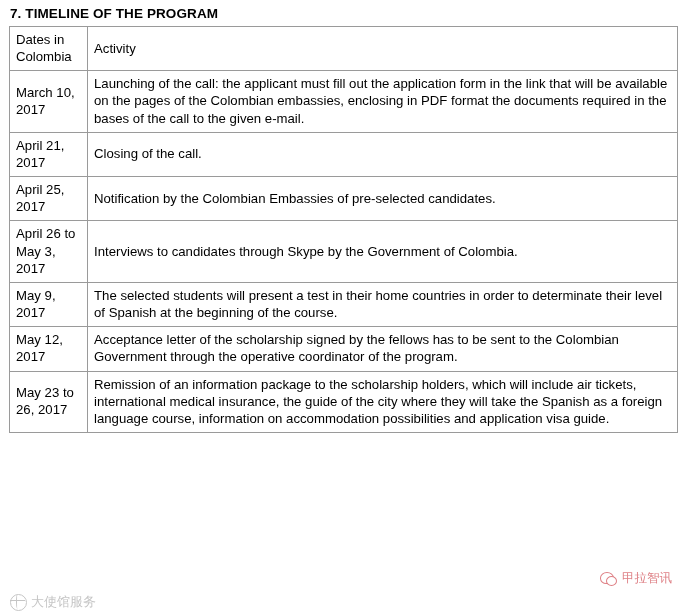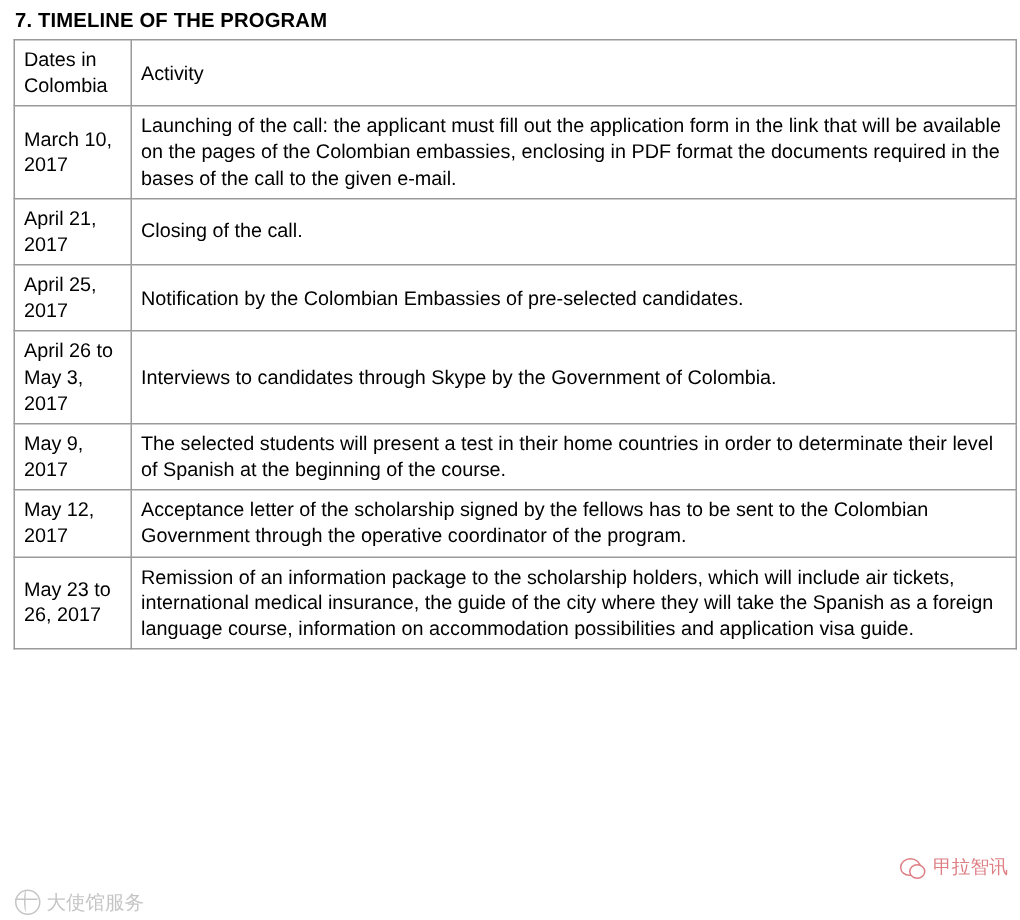--- a/index.html
+++ b/index.html
@@ -100,21 +100,21 @@
     right: 0; top: 5px;
     width: 9px; height: 8px;
     border: 1.6px solid #d3555c;
     border-radius: 50%;
     background: #ffffff;
   }
   .wm-left {
     left: 10px;
     bottom: 2px;
     display: flex;
-    align-items: flex-start;
+    align-items: flex-end;
     gap: 4px;
     color: #bbbbbb;
     opacity: 0.85;
     font-size: 13px;
     white-space: nowrap;
   }
   .wm-left .globe {
     width: 15px;
     height: 15px;
     border: 1.5px solid #bbbbbb;

